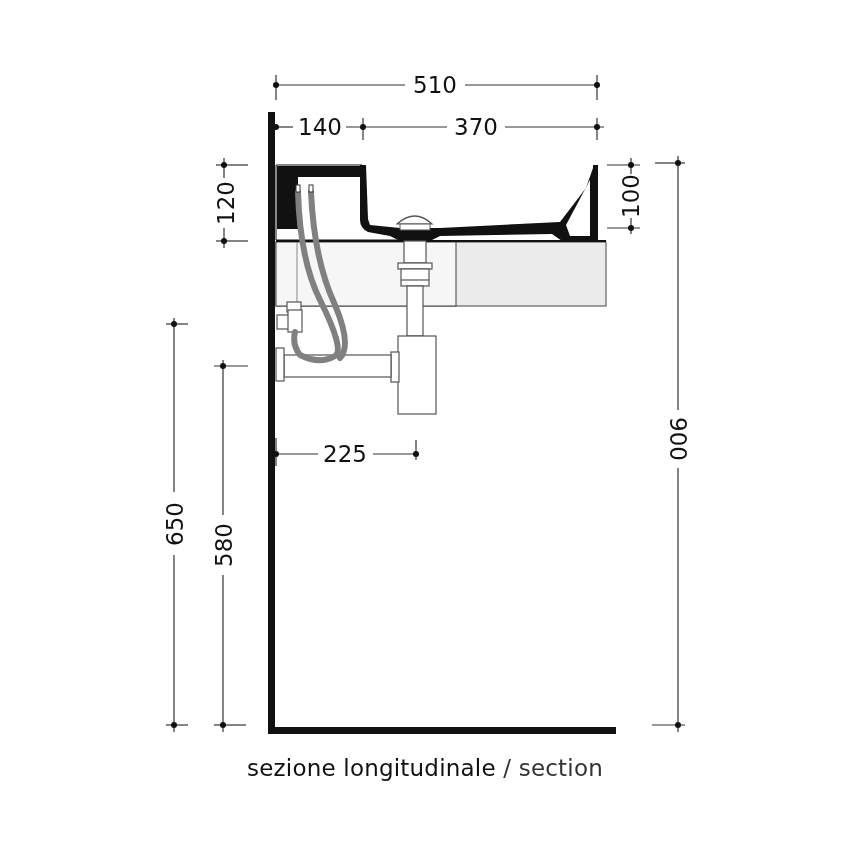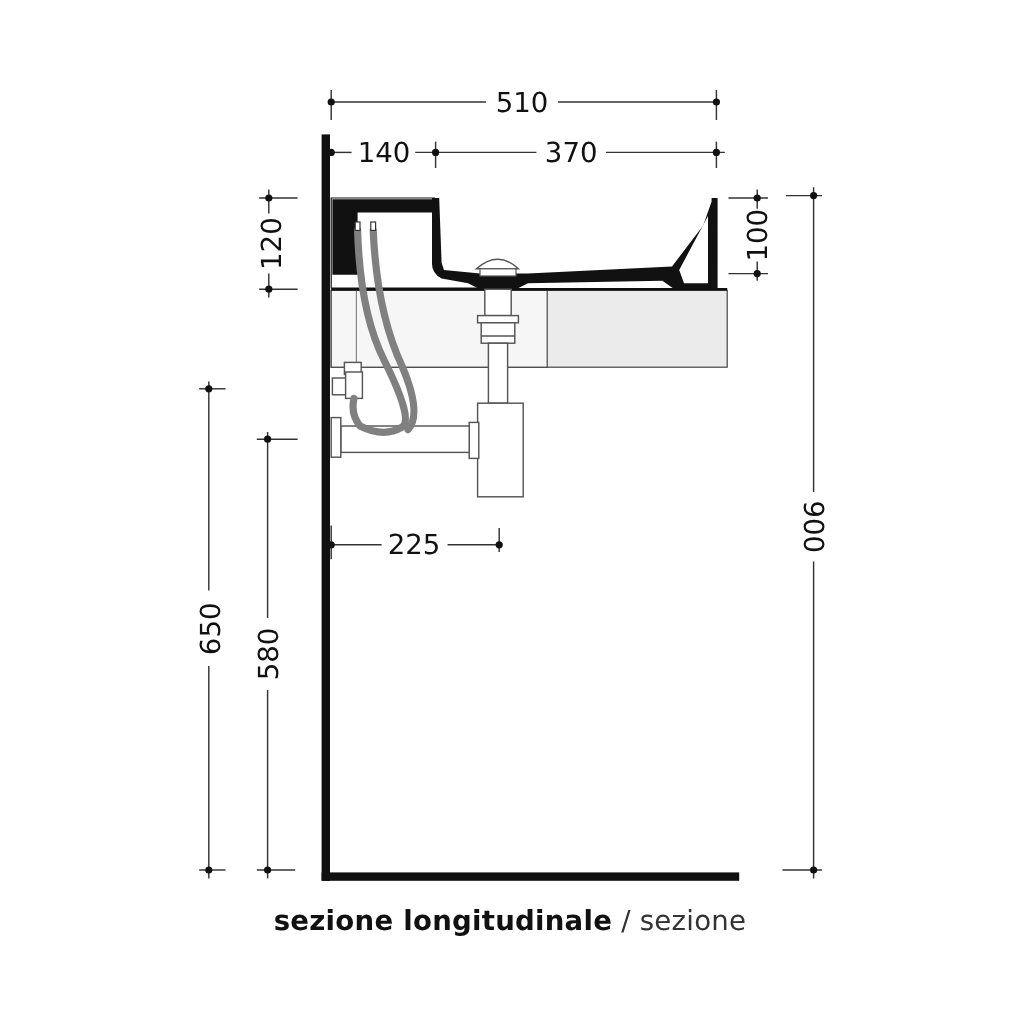--- a/index.html
+++ b/index.html
@@ -1,20 +1,20 @@
 <!DOCTYPE html>
 <html><head>
   <meta charset="utf-8">
   <style>
     html, body { margin: 0; padding: 0; background: #ffffff; }
     body { width: 850px; height: 850px; position: relative; overflow: hidden; font-family: "DejaVu Sans", sans-serif; }
     svg { position: absolute; left: 0; top: 0; }
     .dim-text { font-family: "DejaVu Sans", sans-serif; font-size: 23px; fill: #111111; }
     .caption { position: absolute; left: 0; width: 850px; top: 755px; text-align: center; font-family: "DejaVu Sans", sans-serif; font-size: 23px; color: #111111; letter-spacing: 0.2px; }
-    .caption .bold { font-weight: bold; }
+    .caption .bold { font-weight: normal; }
     .caption .light { color: #333333; }
   </style>
 </head>
 <body>
 
 <svg width="850" height="850" viewBox="0 0 850 850" xmlns="http://www.w3.org/2000/svg">
 
   <g>
     <rect x="268" y="112" width="7" height="622" fill="#111"></rect>
     <rect x="268" y="727" width="348" height="7" fill="#111"></rect>
@@ -134,14 +134,14 @@
   <text class="dim-text" x="476" y="135" text-anchor="middle">370</text>
   <text class="dim-text" x="0" y="0" text-anchor="middle" transform="translate(234 203) rotate(-90)">120</text>
   <text class="dim-text" x="0" y="0" text-anchor="middle" transform="translate(639 196) rotate(-90)">100</text>
   <text class="dim-text" x="345" y="462" text-anchor="middle">225</text>
   <text class="dim-text" x="0" y="0" text-anchor="middle" transform="translate(183 524) rotate(-90)">650</text>
   <text class="dim-text" x="0" y="0" text-anchor="middle" transform="translate(232 545) rotate(-90)">580</text>
   <text class="dim-text" x="0" y="0" text-anchor="middle" transform="translate(670 439) rotate(90)">900</text>
 </svg>
 
 <div class="caption">
-  <span class="bold">sezione longitudinale</span><span class="light"> / </span><span class="light">sezione</span>
+  <span class="bold">sezione longitudinale</span><span class="light"> / </span><span class="light">section</span>
 </div>
 
 </body></html>

